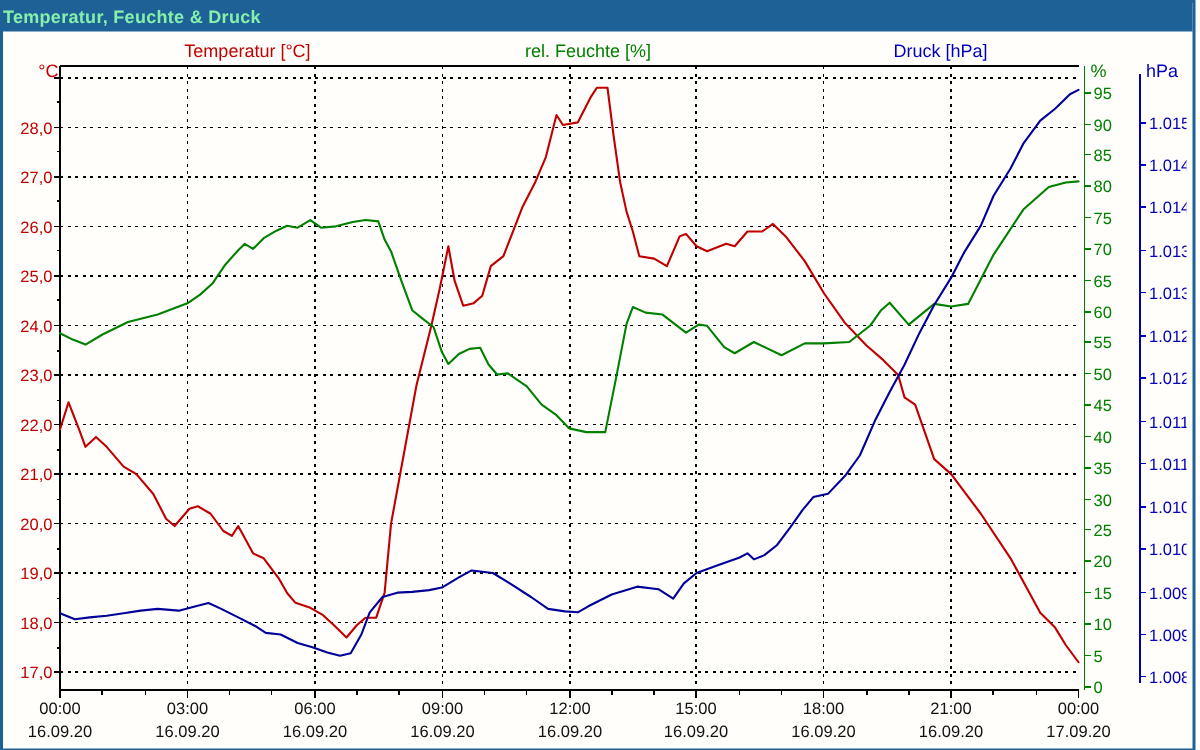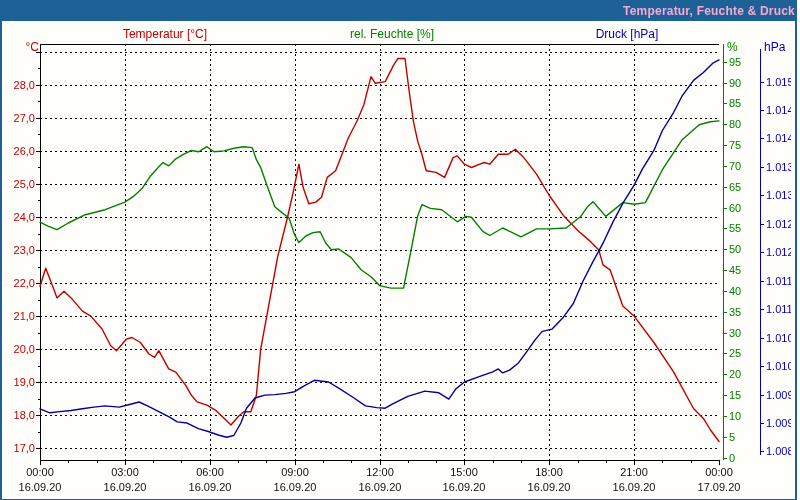--- a/index.html
+++ b/index.html
@@ -1,18 +1,18 @@
 <!DOCTYPE html>
 <html><head>
 <meta charset="utf-8">
 <style>
   html,body{margin:0;padding:0;background:#ffffff;font-family:"Liberation Sans",sans-serif;}
   .window{position:relative;width:793px;height:497px;border:2px solid #1d6197;background:#fffefa;box-sizing:content-box;}
-  .titlebar{height:19px;background:#1d6197;color:#f9a8d4;font-weight:bold;font-size:12px;
-            text-align:right;line-height:19px;letter-spacing:0.2px;}
+  .titlebar{height:19px;background:#1d6197;color:#86efac;font-weight:bold;font-size:12px;
+            text-align:left;line-height:19px;letter-spacing:0.2px;}
   .chart-svg{position:absolute;left:0;top:19px;}
   text{font-family:"Liberation Sans",sans-serif;}
   .legend-temp{fill:#c00000;font-size:12px;}
   .legend-hum{fill:#008000;font-size:12px;}
   .legend-pres{fill:#0000bb;font-size:12px;}
   .unit-temp{fill:#c00000;font-size:12px;}
   .unit-hum{fill:#008000;font-size:12px;}
   .unit-pres{fill:#0000bb;font-size:12px;}
 </style>
 </head>

